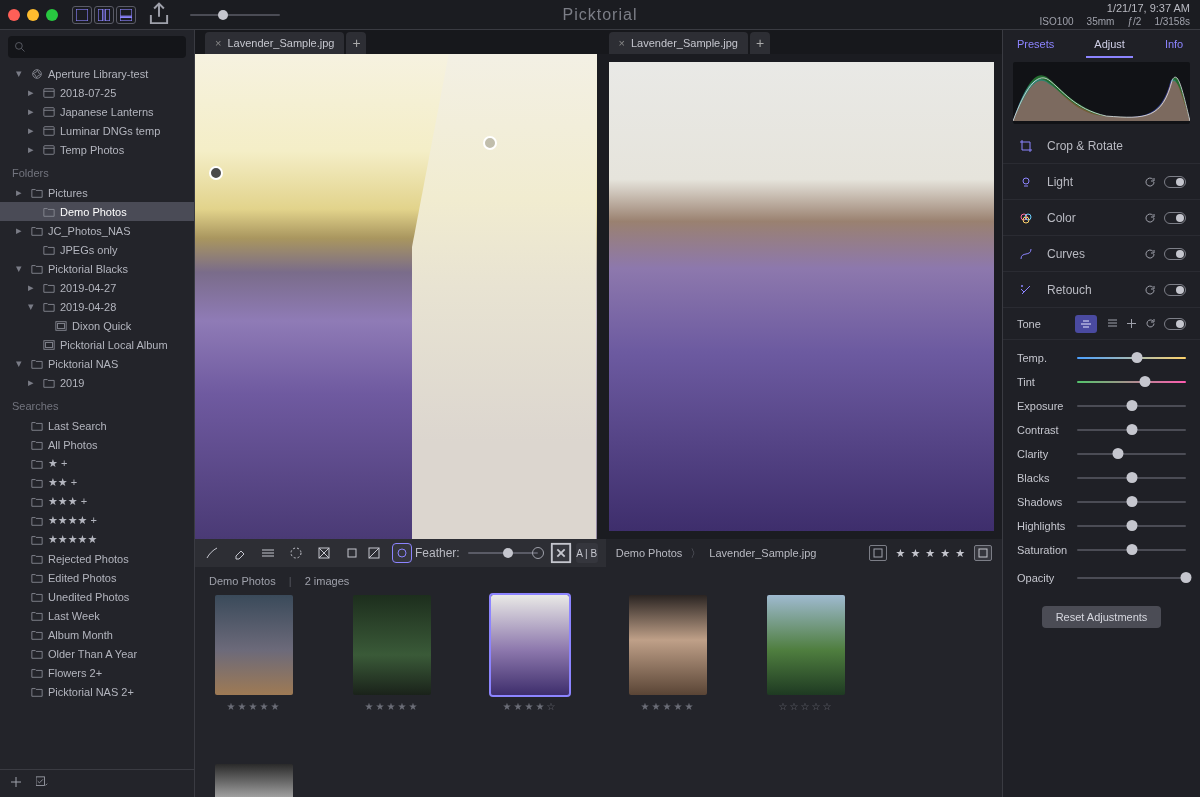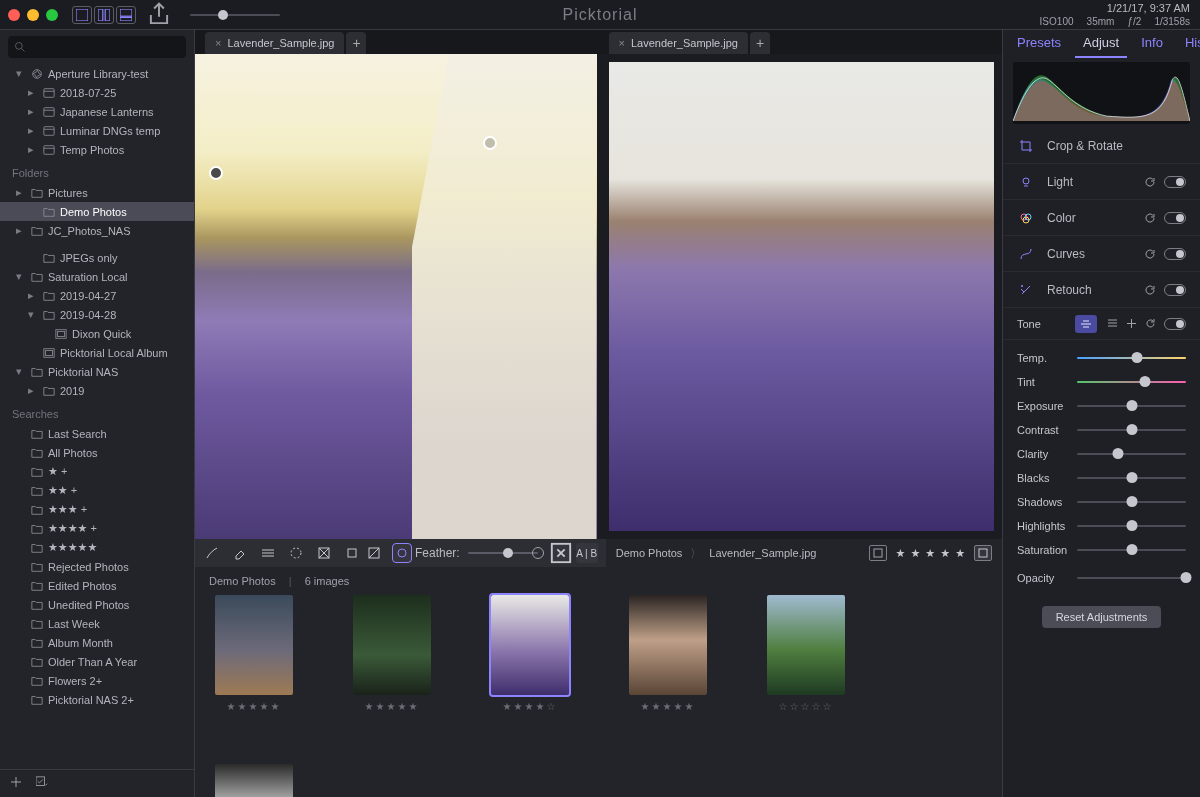--- a/index.html
+++ b/index.html
@@ -99,21 +99,21 @@
   .thumb .srs{color:#6b6d77;font-size:10px;letter-spacing:2px}
   .th1{background:linear-gradient(#3a4a5a,#6c6a7a 55%,#9e7a54)}
   .th2{background:linear-gradient(#1d2e1d,#3a5a38 60%,#1a221a)}
   .th3{background:linear-gradient(#e9e9e6,#8d78ad 55%,#3e2e6c)}
   .th4{background:linear-gradient(#2a2422,#bfa088 45%,#5a4536)}
   .th5{background:linear-gradient(#9fbad0,#4f7e3f 55%,#1e3a22)}
   .th6{background:linear-gradient(#2a2a2a,#dcdcdc 50%,#111)}
 
   
   .sidebar-right{width:198px;background:#1f2026;border-left:1px solid var(--divider);display:flex;flex-direction:column;overflow:auto}
-  .tabs-r{display:flex;height:28px;align-items:flex-end;padding:0 6px;gap:6px;font-size:13px}
+  .tabs-r{display:flex;height:28px;align-items:flex-end;padding:0 6px;gap:24px;font-size:11px}
   .tabs-r .t{padding:6px 8px;color:var(--accent);border-bottom:2px solid transparent}
   .tabs-r .t.active{color:#cfcfe6;border-bottom:2px solid var(--accent)}
   .histo{height:62px;margin:4px 10px 4px 10px;background:#111216;position:relative;border-radius:2px;overflow:hidden}
   .histo svg{position:absolute;inset:0}
   .adj-sec{display:flex;align-items:center;height:36px;padding:0 14px;border-bottom:1px solid #2a2b32;color:#b9bac2;font-size:12px}
   .adj-sec .ic{width:18px;margin-right:12px;color:#8c84ff;display:flex;align-items:center;justify-content:center}
   .adj-sec .ic svg{width:14px;height:14px}
   .adj-sec .ctrls{margin-left:auto;display:flex;gap:8px;align-items:center;color:#9fa1ab}
   .adj-sec .ctrls svg{width:12px;height:12px}
   .toggle{width:22px;height:12px;border:1px solid #7c7e87;border-radius:7px;position:relative}
@@ -264,37 +264,37 @@
         </div>
         <div class="tree-row" style="padding-left: 16px;">
           <span class="disc">▸</span>
           <span class="icon">
             <svg viewBox="0 0 14 12">
               <path d="M1 2h4l1 1h7v8H1z" fill="none" stroke="currentColor"></path>
             </svg>
           </span>
           <span>JC_Photos_NAS</span>
         </div>
-        <div class="tree-row" style="padding-left: 28px; margin-top: 8px;">
+        <div class="tree-row" style="padding-left: 28px;">
           <span class="disc"></span>
           <span class="icon">
             <svg viewBox="0 0 14 12">
               <path d="M1 2h4l1 1h7v8H1z" fill="none" stroke="currentColor"></path>
             </svg>
           </span>
           <span>JPEGs only</span>
         </div>
         <div class="tree-row" style="padding-left: 16px;">
           <span class="disc">▾</span>
           <span class="icon">
             <svg viewBox="0 0 14 12">
               <path d="M1 2h4l1 1h7v8H1z" fill="none" stroke="currentColor"></path>
             </svg>
           </span>
-          <span>Saturation Local</span>
+          <span>Picktorial Blacks</span>
         </div>
         <div class="tree-row" style="padding-left: 28px;">
           <span class="disc">▸</span>
           <span class="icon">
             <svg viewBox="0 0 14 12">
               <path d="M1 2h4l1 1h7v8H1z" fill="none" stroke="currentColor"></path>
             </svg>
           </span>
           <span>2019-04-27</span>
         </div>
@@ -604,21 +604,21 @@
               </svg>
             </span>
         </div>
       </div>
     </div>
 
     <div class="filmstrip">
       <div class="fs-head">
         <span>Demo Photos</span>
         <span class="sep">|</span>
-        <span>6 images</span>
+        <span>2 images</span>
       </div>
       <div class="fs-grid">
         <div class="thumb">
             <div class="img th1"></div>
             <div class="srs">★★★★★</div>
           </div>
         <div class="thumb">
             <div class="img th2"></div>
             <div class="srs">★★★★★</div>
           </div>

